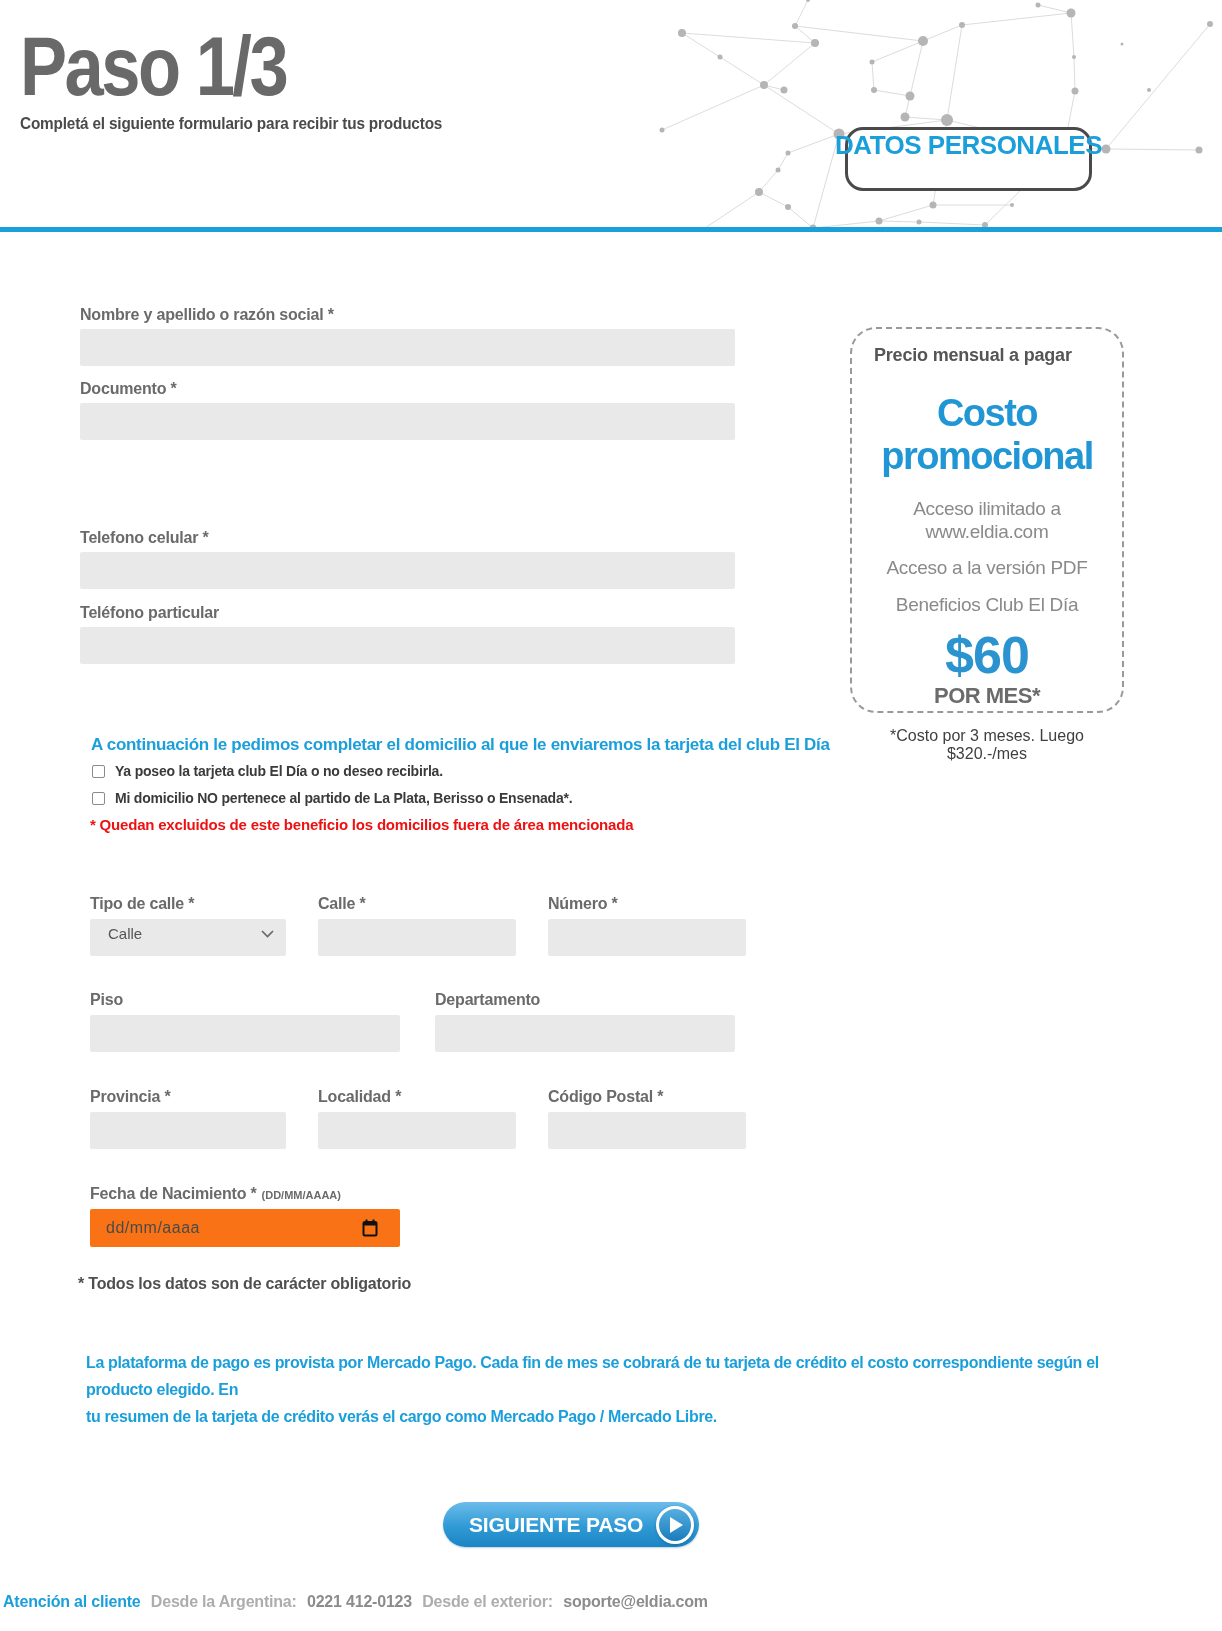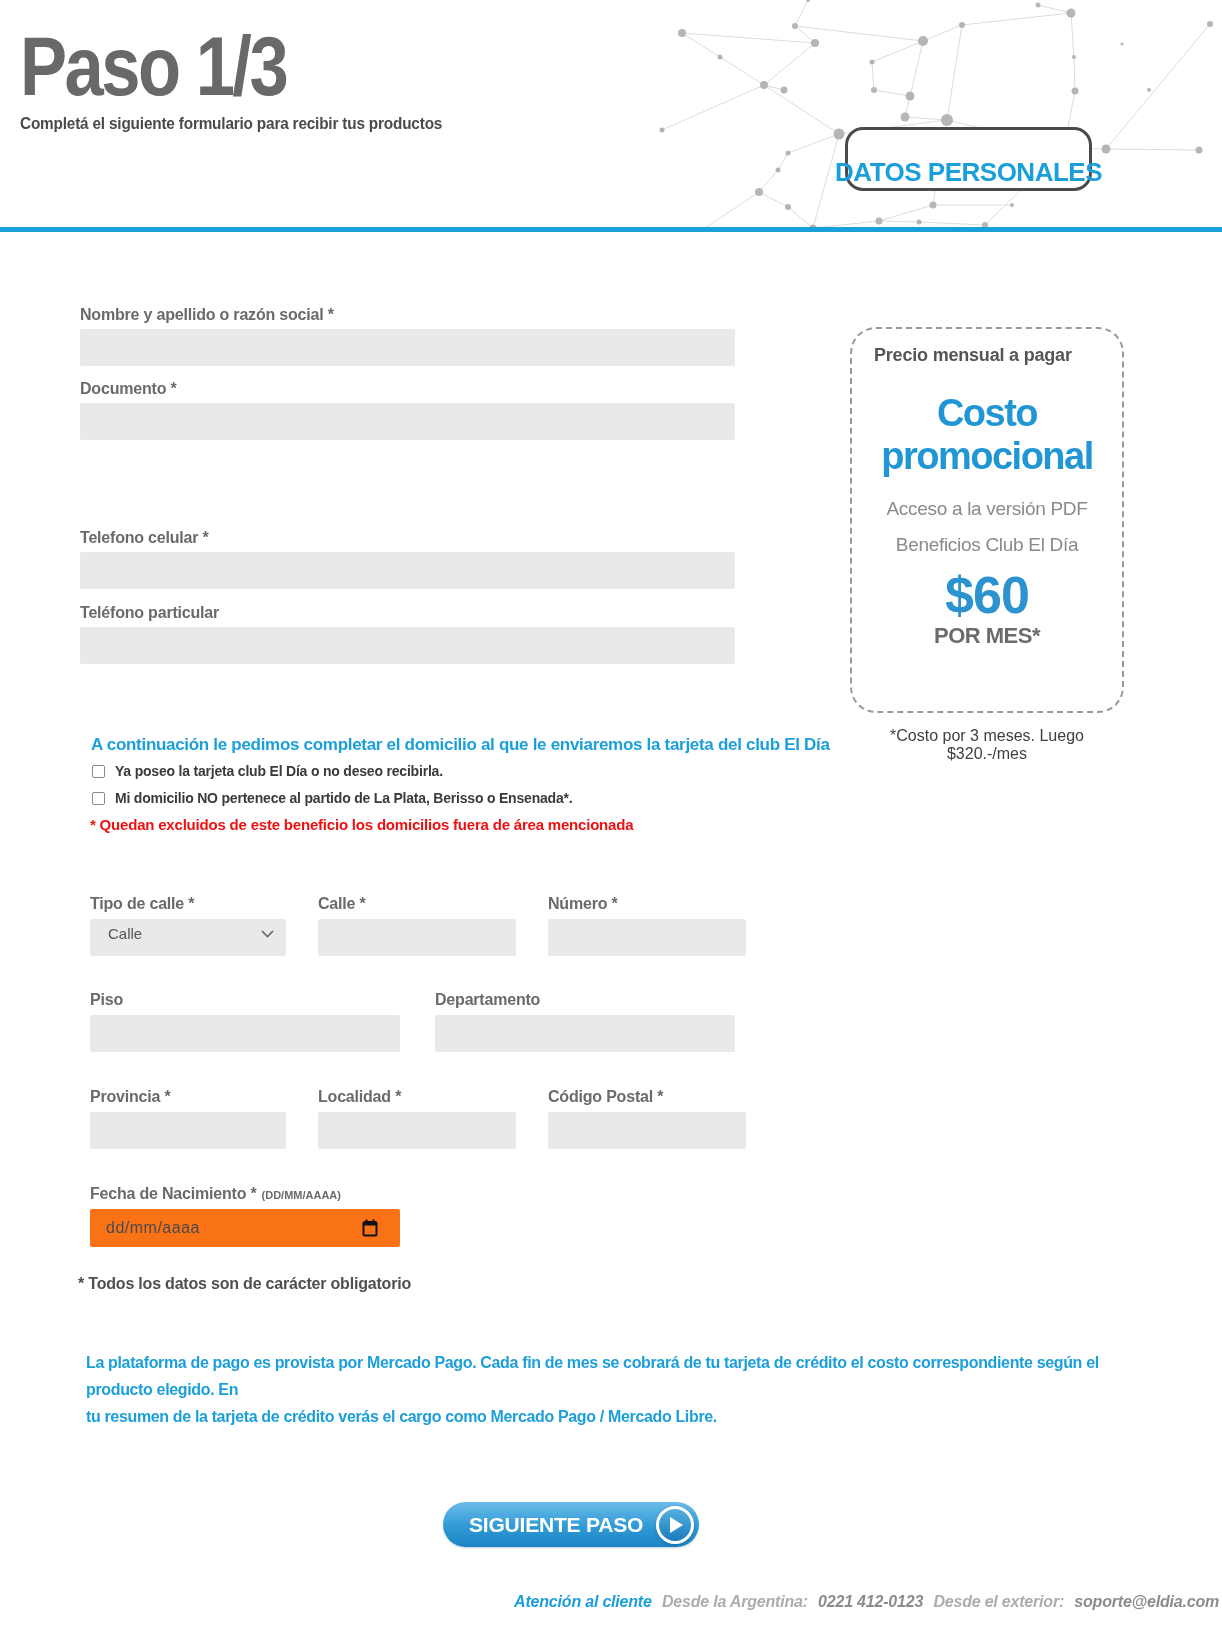--- a/index.html
+++ b/index.html
@@ -10,21 +10,21 @@
   .title-block { position:absolute; left:20px; top:24px; z-index:3; }
   .page-title { font-size:84px; font-weight:bold; color:#696969; line-height:1.0;
                 letter-spacing:-3px; white-space:nowrap; transform:scaleX(.84); transform-origin:0 0; }
   .page-subtitle { margin-top:6px; font-size:16.5px; font-weight:bold; color:#4a4a4a;
                    letter-spacing:-0.2px; white-space:nowrap; transform:scaleX(.93); transform-origin:0 0; }
 
   svg.network { position:absolute; right:0; top:0; z-index:1; }
 
   .badge { position:absolute; left:845px; top:127px; width:247px; height:64px; z-index:2;
            background:#fff; border:3px solid #4a4a4a; border-radius:18px;
-           display:flex; align-items:flex-end; justify-content:center; }
+           display:flex; align-items:flex-start; justify-content:center; }
   .badge span { font-size:26px; font-weight:bold; color:#1b9fdb; letter-spacing:-0.5px; white-space:nowrap; }
 
   .rule { position:absolute; left:0; top:227px; width:100%; height:5px; background:#1b9fdb; z-index:2; }
 
   
   .fgroup { position:absolute; left:80px; width:655px; }
   .flabel { font-size:16px; font-weight:bold; color:#6a6a6a; letter-spacing:-0.2px; margin-bottom:5px; white-space:nowrap; }
   .finput { height:37px; background:#e9e9e9; border-radius:2px; }
   .fselect { height:37px; background:#e9e9e9; border-radius:2px; display:flex; align-items:center;
              justify-content:space-between; padding:0 12px 8px 18px; cursor:pointer; }
@@ -78,22 +78,22 @@
               box-shadow:0 1px 2px rgba(0,70,120,.25); }
   .next-btn span { font-size:21px; font-weight:bold; color:#fff; letter-spacing:-0.2px; white-space:nowrap; }
   .play-circle { width:38px; height:38px; border-radius:50%; margin-left:13px;
                  background:linear-gradient(180deg,#55aede 0%,#1a7cbd 100%);
                  border:3px solid #fff; display:flex; align-items:center; justify-content:center;
                  box-shadow:0 1px 3px rgba(0,60,100,.35); }
   .play-tri { width:0; height:0; border-style:solid; border-width:8px 0 8px 13px;
               border-color:transparent transparent transparent #fff; margin-left:3px; }
 
   
-  .footer { position:absolute; left:0; top:1593px; width:100%; text-align:right;
-            font-size:16px; font-weight:bold; letter-spacing:-0.2px;font-style:italic; }
+  .footer { position:absolute; left:0; top:1593px; width:100%; text-align:left;
+            font-size:16px; font-weight:bold; letter-spacing:-0.2px; }
   .footer .f-blue { color:#1b9fdb; }
   .footer .f-light { color:#adadad; }
   .footer .f-dark { color:#8c8c8c; }
   .footer span { margin:0 3px; }
 </style>
 </head>
 <body>
 
 <div id="root">
 
@@ -210,20 +210,21 @@
   </div>
 
   <div class="fgroup" style="top:604px;">
     <div class="flabel">Teléfono particular</div>
     <div class="finput"></div>
   </div>
 
   <div class="price-panel">
     <div class="pp-heading">Precio mensual a pagar</div>
     <div class="pp-plan">Costo promocional</div>
+    <div class="pp-feature">Acceso ilimitado a www.eldia.com</div>
     <div class="pp-feature">Acceso a la versión PDF</div>
     <div class="pp-feature">Beneficios Club El Día</div>
     <div class="pp-price">$60</div>
     <div class="pp-period">POR MES*</div>
   </div>
   <div class="pp-footnote">*Costo por 3 meses. Luego $320.-/mes</div>
 
   <div class="addr-intro">A continuación le pedimos completar el domicilio al que le enviaremos la tarjeta del club El Día</div>
 
   <div class="cb-row" style="top:763px;">

